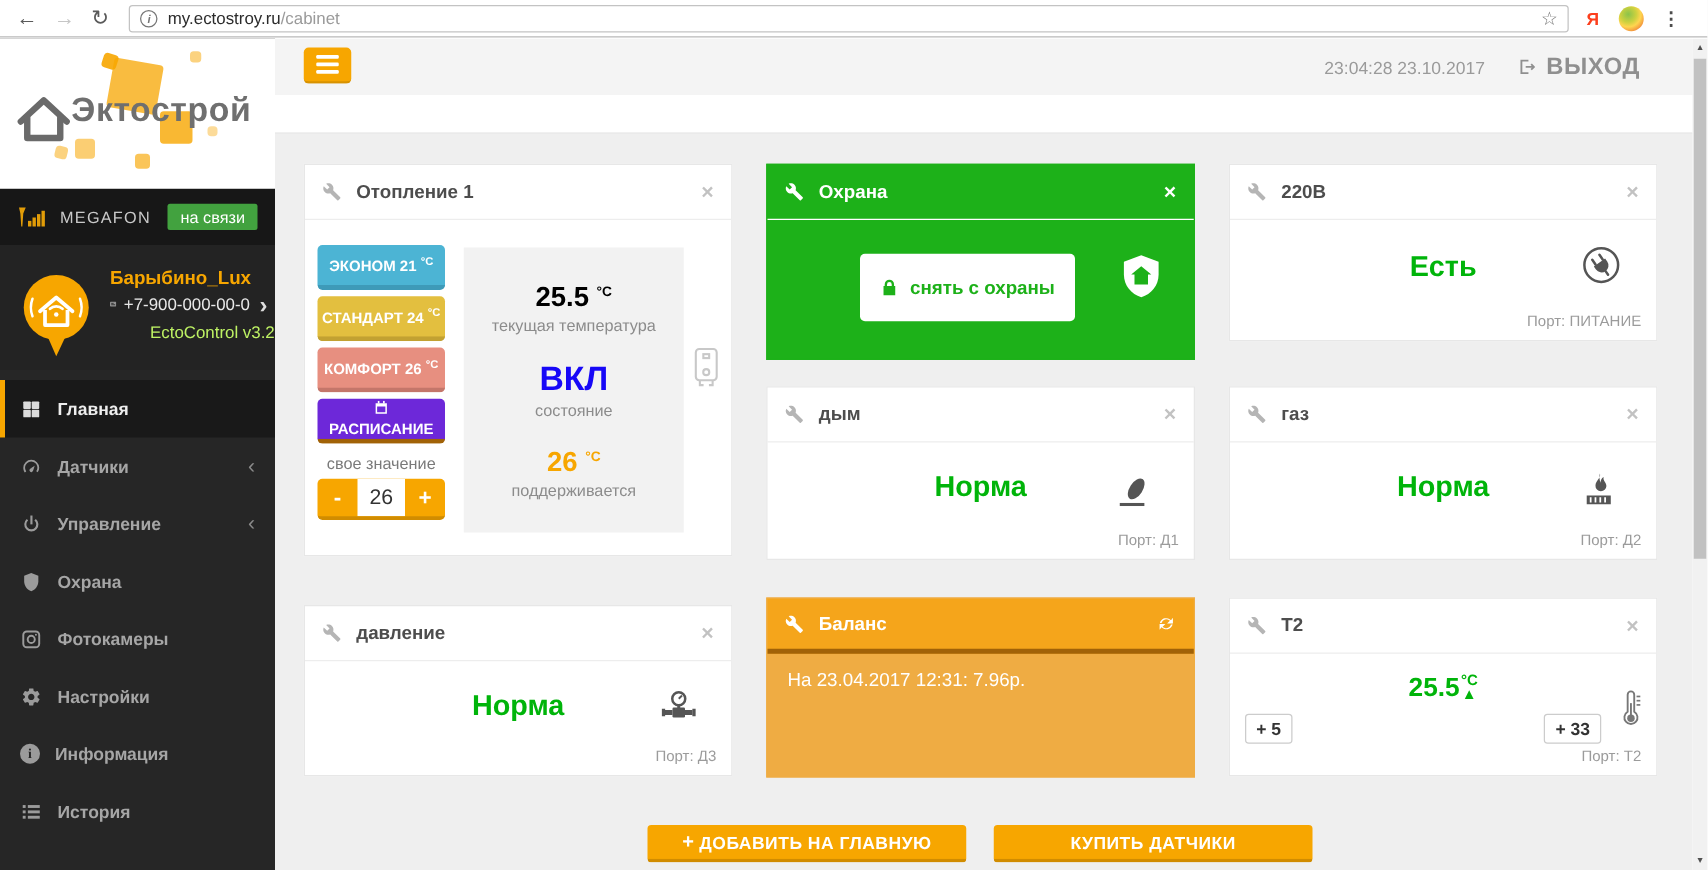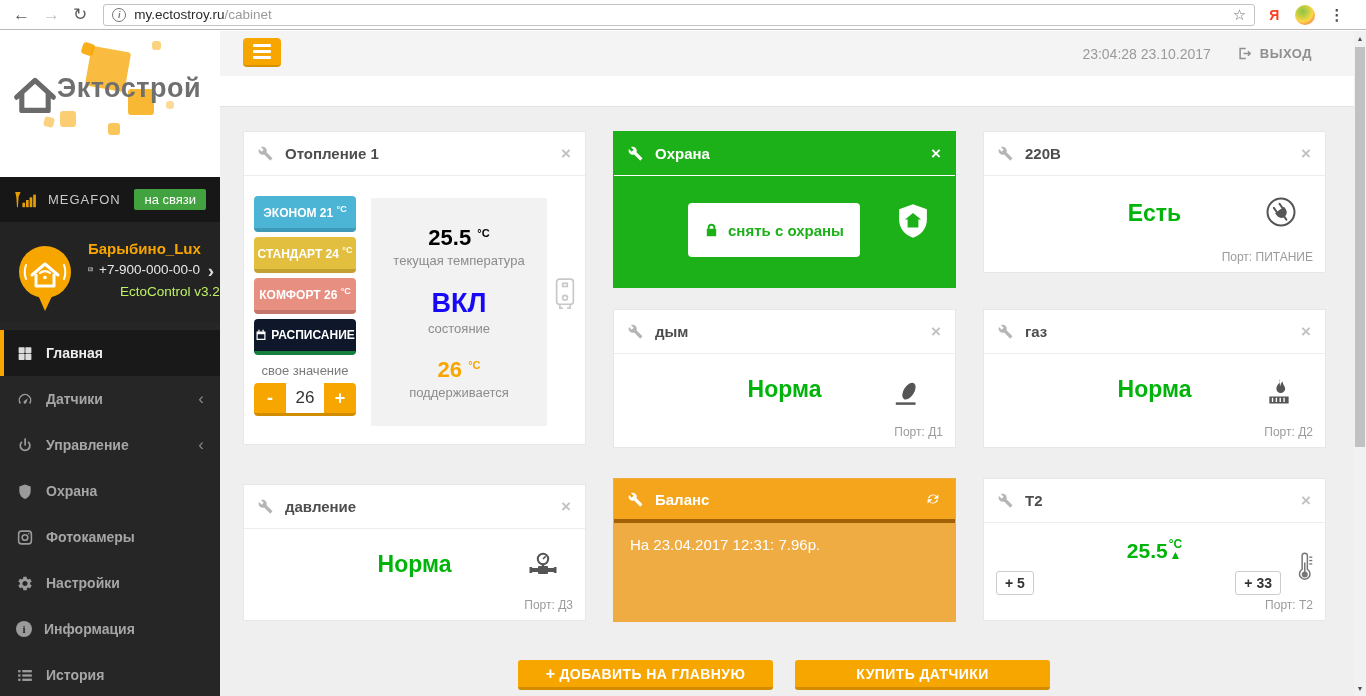--- a/index.html
+++ b/index.html
@@ -17,21 +17,21 @@
   .url-star { margin-left:auto; font-size:15px; color:#6f6f6f; cursor:pointer; }
   .yandex-btn { margin-left:14px; color:#fc3f1d; font-weight:700; font-size:14px; cursor:pointer; }
   .profile-dot { margin-left:16px; width:20px; height:20px; border-radius:50%; background:radial-gradient(circle at 38% 32%, #8bc34a 0%, #cdd13f 35%, #ffd54f 55%, #f2903c 78%, #e5533a 100%); cursor:pointer; }
   .kebab { margin-left:14px; margin-right:10px; color:#4d4d4d; font-size:15px; font-weight:700; letter-spacing:0; cursor:pointer; }
 
   
   .app { position:absolute; top:31px; left:0; right:0; bottom:0; }
 
   
   .sidebar { position:absolute; left:0; top:0; width:220px; height:100%; background:#262626; }
-  .logo { position:relative; height:146px; background:#fff; overflow:hidden; }
+  .logo { position:relative; height:120px; background:#fff; overflow:hidden; }
   .logo .sq { position:absolute; background:#f7a600; border-radius:3px; }
   .logo-house { position:absolute; left:13px; top:44px; }
   .logo-text { position:absolute; left:57px; top:42px; font-size:27px; font-weight:700; color:#6f6f6f; letter-spacing:0.5px; z-index:2; }
 
   .operator { height:45px; background:#171717; display:flex; align-items:center; padding:0 14px; }
   .operator-name { margin-left:10px; font-size:13px; color:#c9c9c9; letter-spacing:1px; }
   .operator-status { margin-left:auto; background:#42a23f; color:#fff; font-size:13px; padding:3px 10px; border-radius:2px; }
 
   .user-panel { position:relative; height:100px; background:#232323; }
   .avatar { position:absolute; left:15px; top:22px; cursor:pointer; }
@@ -50,21 +50,21 @@
   .menu-item.active .menu-icon { color:#dcdcdc; }
   .info-badge { width:16px; height:16px; border-radius:50%; background:#9b9b9b; color:#262626; font-size:11px; font-weight:700; display:flex; align-items:center; justify-content:center; flex:0 0 16px; font-family:"Liberation Serif",serif;}
 
   
   .main { position:absolute; left:220px; top:0; width:1134px; height:100%; }
   .main-header { position:relative; height:45px; background:#f4f4f4; }
   .hamburger { position:absolute; left:23px; top:7px; width:38px; height:29px; background:#f7a600; border-radius:4px; border-bottom:2px solid #d89200; display:flex; flex-direction:column; align-items:center; justify-content:center; gap:3px; cursor:pointer; }
   .hamburger i { display:block; width:18px; height:3px; background:#fff; border-radius:1px; }
   .header-right { position:absolute; right:42px; top:0; height:45px; display:flex; align-items:center; gap:26px; }
   .clock { color:#9a9a9a; font-size:14px; }
-  .logout { display:flex; align-items:center; gap:8px; color:#8f8f8f; font-weight:700; font-size:13px; letter-spacing:0.5px; cursor:pointer; }
+  .logout { display:flex; align-items:center; gap:8px; color:#8f8f8f; font-weight:700; font-size:19px; letter-spacing:0.5px; cursor:pointer; }
 
   .breadcrumb-bar { height:31px; background:#fff; border-bottom:1px solid #e2e2e2; }
   .content { position:absolute; top:76px; left:0; right:0; bottom:0; background:#efefef; }
 
   
   .card { position:absolute; background:#fff; border:1px solid #e7e7e7; }
   .card-header { height:44px; display:flex; align-items:center; padding:0 14px; border-bottom:1px solid #ededed; }
   .wrench { color:#b5b5b5; cursor:pointer; display:flex; }
   .card-title { margin-left:12px; font-size:15px; font-weight:700; color:#4d4d4d; }
   .card-close { margin-left:auto; color:#c2c2c2; font-weight:700; font-size:17px; line-height:1; cursor:pointer; }
@@ -82,21 +82,21 @@
   .sensor-icon { position:absolute; right:32px; top:22px; color:#555; }
   .port-label { position:absolute; right:12px; bottom:7px; font-size:12px; color:#9b9b9b; }
 
   
   .presets { position:absolute; left:10px; top:20px; width:102px; }
   .preset { display:block; width:102px; height:36px; border:none; border-radius:4px; margin-bottom:5px; color:#fff; font-size:12px; font-weight:700; font-family:inherit; cursor:pointer; }
   .preset sup, .temp-big sup { font-size:9px; font-weight:700; }
   .preset.eco { background:#4cb4d4; border-bottom:4px solid #3e9ab8; }
   .preset.std { background:#e3bf3f; border-bottom:4px solid #c2a132; }
   .preset.comf { background:#e78f80; border-bottom:4px solid #c4766a; }
-  .preset.sched { background:#0f172a; border-bottom:4px solid #15803d; display:flex; align-items:center; justify-content:center; gap:4px; }
+  .preset.sched { background:#6d28d9; border-bottom:4px solid #a16207; display:flex; align-items:center; justify-content:center; gap:4px;flex-direction:column; }
   .custom-label { text-align:center; font-size:13px; color:#7a7a7a; margin:8px 0 5px; }
   .stepper { display:flex; width:102px; height:33px; background:#f7a600; border-radius:4px; border-bottom:3px solid #d18c00; overflow:hidden; }
   .stepper .st-btn { flex:1; color:#fff; font-size:18px; font-weight:700; background:transparent; border:none; cursor:pointer; font-family:inherit; }
   .stepper .st-val { width:38px; background:#fff; color:#333; font-size:17px; font-weight:400; display:flex; align-items:center; justify-content:center; }
 
   .heat-panel { position:absolute; left:127px; top:22px; width:176px; height:228px; background:#f2f2f2; display:flex; flex-direction:column; align-items:center; justify-content:space-evenly; padding:6px 0; }
   .temp-big { font-size:22px; font-weight:700; }
   .temp-big sup { font-size:11px; }
   .hp-caption { font-size:13px; color:#8c8c8c; margin-top:2px; text-align:center; }
   .hp-group { text-align:center; }

